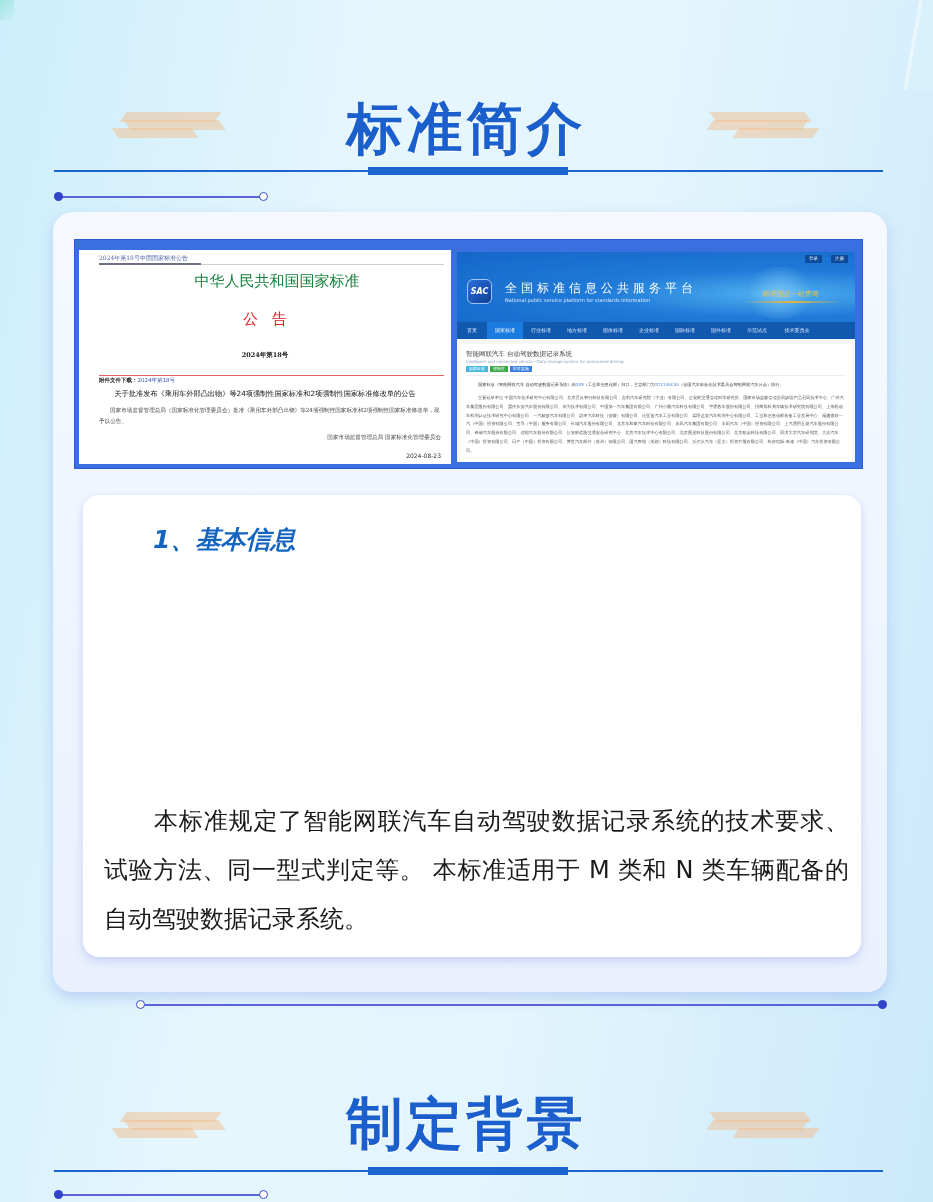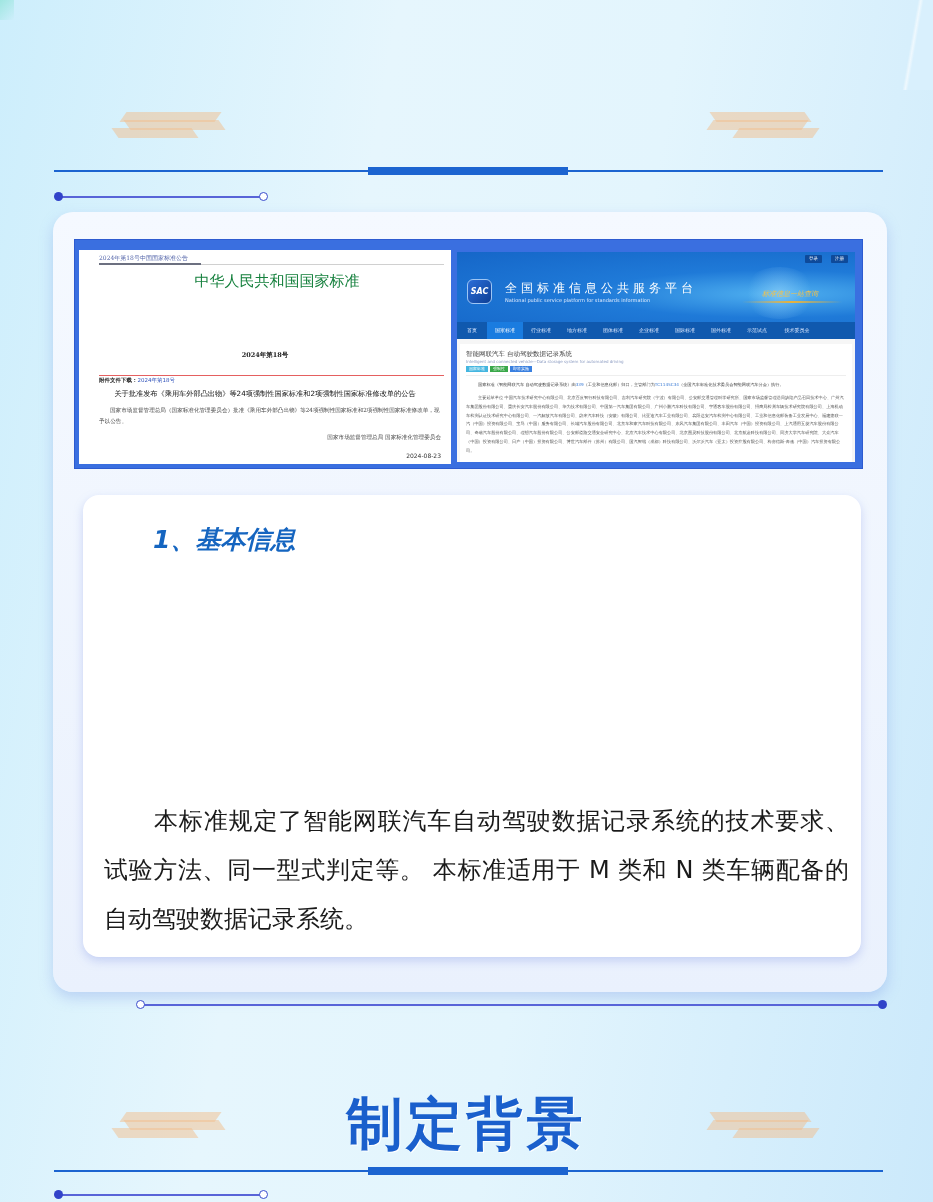--- a/index.html
+++ b/index.html
@@ -137,20 +137,21 @@
 
 <div class="corner-tl"></div>
 <div class="corner-tr"></div>
 
 <div class="sec-header" style="top:92px;">
   <div class="wing left" style="left:115px; top:20px;">
       <span></span>
       <span></span>
       <span></span>
     </div>
+  <div class="sec-title">标准简介</div>
   <div class="wing right" style="left:708px; top:20px;">
       <span></span>
       <span></span>
       <span></span>
     </div>
   <div class="hline" style="top:78px;"></div>
   <div class="hline-thick" style="top:75px;"></div>
 </div>
 <div class="dotline" style="left:56px; top:196px; width:208px;">
   <span class="dot-filled" style="left:-2px;"></span>
@@ -158,20 +159,21 @@
 </div>
 
 <div class="outer-card"></div>
 
 <div class="shot-frame">
   <div class="doc">
     <div class="doc-top">2024年第18号中国国家标准公告</div>
     <div class="doc-top-rule"></div>
     <div class="doc-top-bar"></div>
     <div class="doc-h1">中华人民共和国国家标准</div>
+    <div class="doc-h2">公告</div>
     <div class="doc-no">2024年第18号</div>
     <div class="doc-red"></div>
     <div class="doc-attach"><b>附件文件下载：</b><span class="lnk">2024年第18号</span></div>
     <div class="doc-title">关于批准发布《乘用车外部凸出物》等24项强制性国家标准和2项强制性国家标准修改单的公告</div>
     <div class="doc-body">国家市场监督管理总局（国家标准化管理委员会）批准《乘用车外部凸出物》等24项强制性国家标准和2项强制性国家标准修改单，现予以公告。</div>
     <div class="doc-sign">国家市场监督管理总局 国家标准化管理委员会</div>
     <div class="doc-date">2024-08-23</div>
   </div>
 
   <div class="site">

